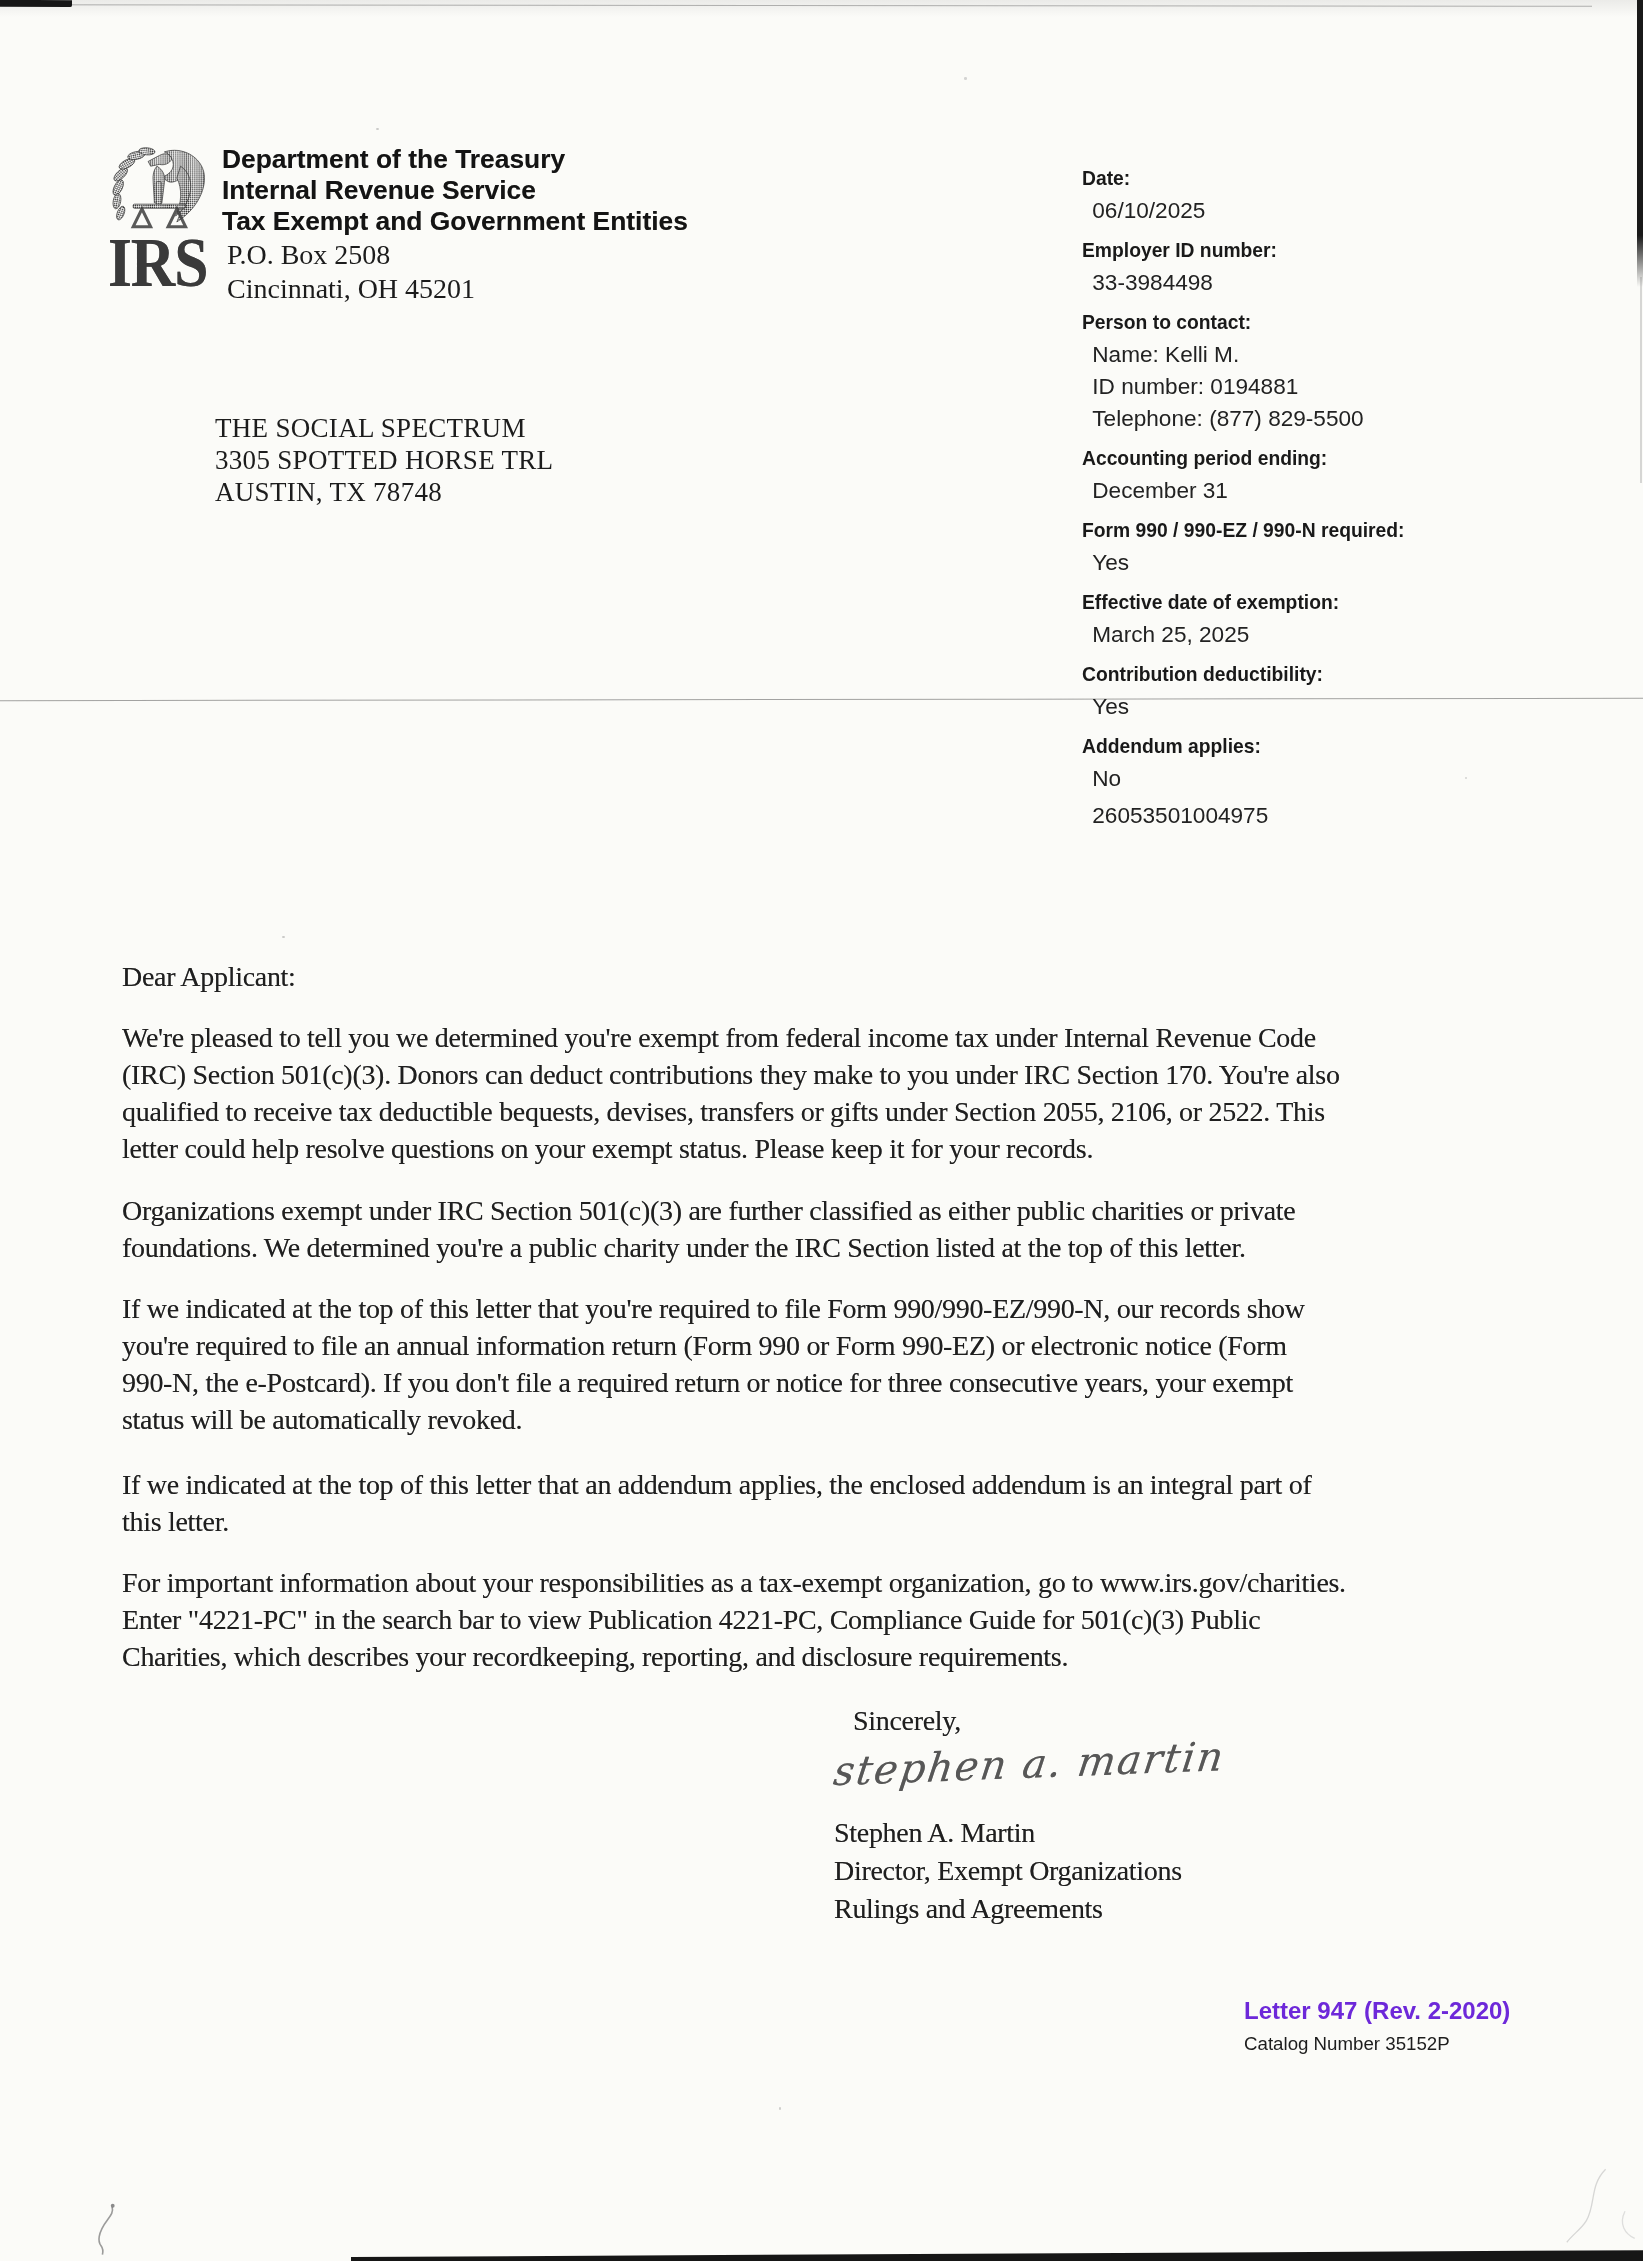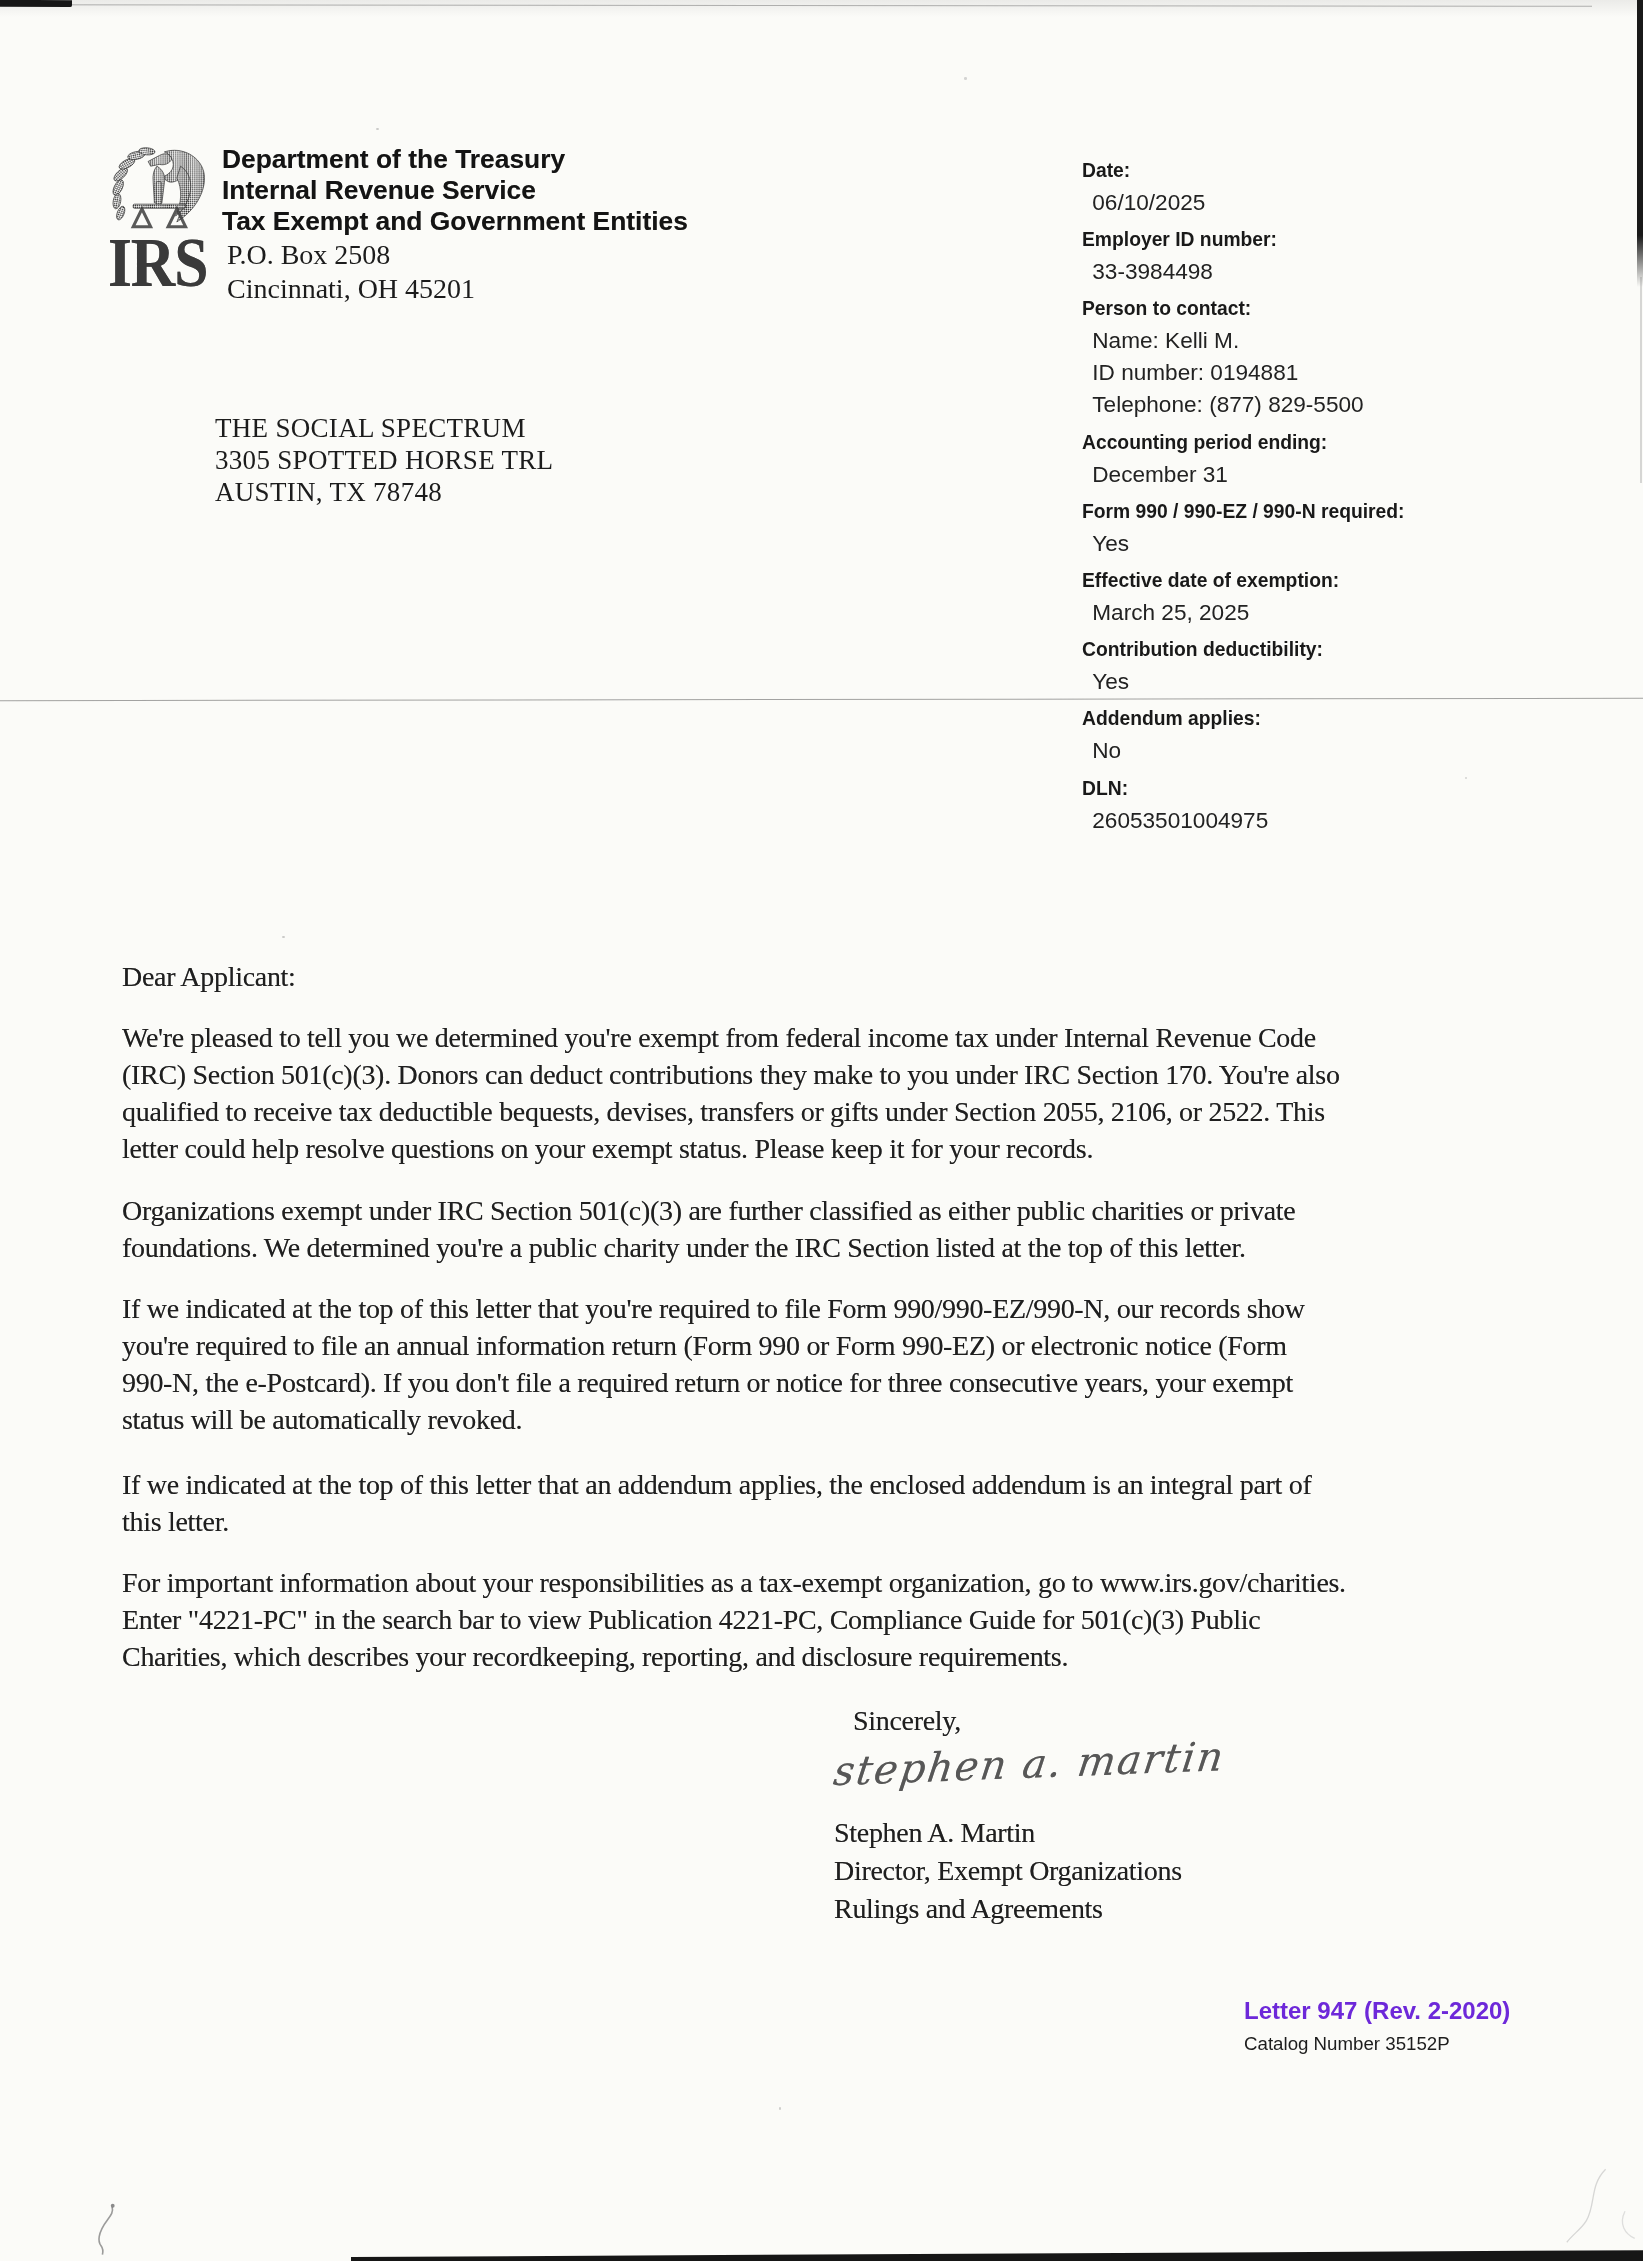--- a/index.html
+++ b/index.html
@@ -59,21 +59,21 @@
   .recipient {
     left:215px; top:412px;
     font-size:27px; line-height:32px; color:#1c1c1c;
     letter-spacing:0.3px;
   }
 
   
   .info-panel { left:1082px; top:155px; width:490px;
     font-family:"Liberation Sans", sans-serif; }
   .info-item + .info-item { margin-top:5.2px; }
-  .info-label { font-weight:bold; font-size:19.3px; line-height:32px; color:#191919; }
+  .info-label { font-weight:bold; font-size:19.3px; line-height:32px; color:#191919;margin-top:8px; }
   .info-values { font-size:22.6px; line-height:32px; color:#222; padding-left:10.3px; }
 
   
   .letter-text { font-size:28px; line-height:37px; letter-spacing:-0.3px;
     white-space:nowrap; color:#1f1f1f; text-shadow:0 0 0.4px rgba(30,30,30,.55);margin-left:19px; }
   .salutation { left:103px; top:958px; }
   .para-1 { left:103px; top:1019px; }
   .para-2 { left:103px; top:1192px; }
   .para-3 { left:103px; top:1290px; }
   .para-4 { left:103px; top:1466px; }
@@ -182,21 +182,20 @@
     </div>
     <div class="info-item">
       <div class="info-label">Contribution deductibility:</div>
       <div class="info-values">Yes</div>
     </div>
     <div class="info-item">
       <div class="info-label">Addendum applies:</div>
       <div class="info-values">No</div>
     </div>
     <div class="info-item">
-      <div class="info-label">DLN:</div>
       <div class="info-values">26053501004975</div>
     </div>
   </div>
 
   <div class="abs letter-text salutation">Dear Applicant:</div>
   <div class="abs letter-text para-1">We're pleased to tell you we determined you're exempt from federal income tax under Internal Revenue Code<br>(IRC) Section 501(c)(3). Donors can deduct contributions they make to you under IRC Section 170. You're also<br>qualified to receive tax deductible bequests, devises, transfers or gifts under Section 2055, 2106, or 2522. This<br>letter could help resolve questions on your exempt status. Please keep it for your records.</div>
   <div class="abs letter-text para-2">Organizations exempt under IRC Section 501(c)(3) are further classified as either public charities or private<br>foundations. We determined you're a public charity under the IRC Section listed at the top of this letter.</div>
   <div class="abs letter-text para-3">If we indicated at the top of this letter that you're required to file Form 990/990-EZ/990-N, our records show<br>you're required to file an annual information return (Form 990 or Form 990-EZ) or electronic notice (Form<br>990-N, the e-Postcard). If you don't file a required return or notice for three consecutive years, your exempt<br>status will be automatically revoked.</div>
   <div class="abs letter-text para-4">If we indicated at the top of this letter that an addendum applies, the enclosed addendum is an integral part of<br>this letter.</div>
   <div class="abs letter-text para-5">For important information about your responsibilities as a tax-exempt organization, go to www.irs.gov/charities.<br>Enter "4221-PC" in the search bar to view Publication 4221-PC, Compliance Guide for 501(c)(3) Public<br>Charities, which describes your recordkeeping, reporting, and disclosure requirements.</div>

